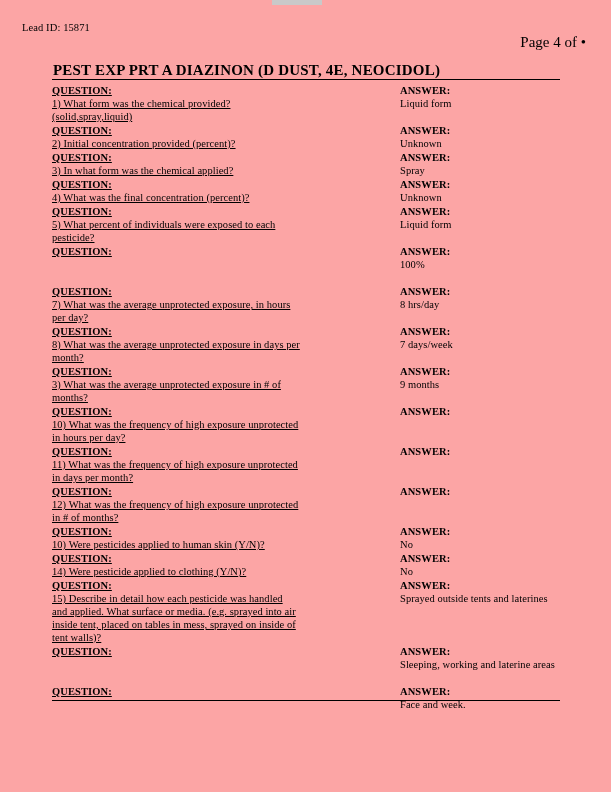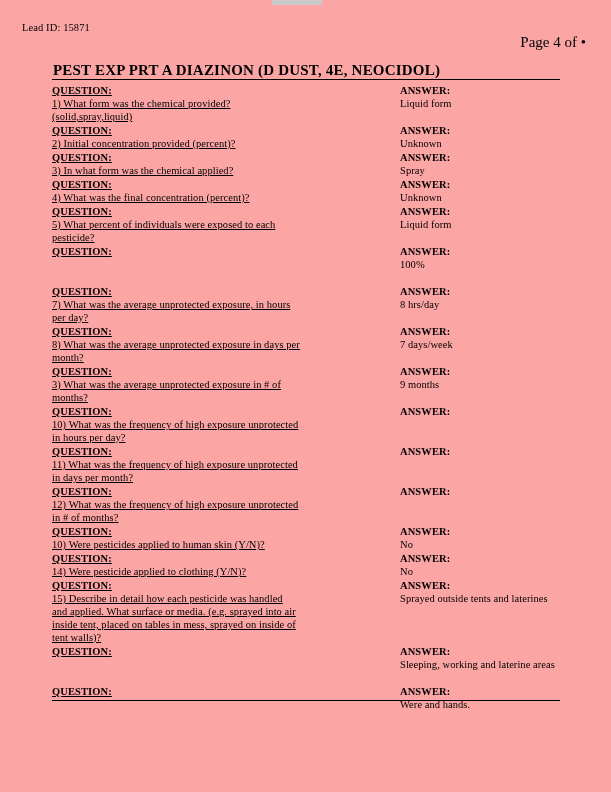--- a/index.html
+++ b/index.html
@@ -295,18 +295,18 @@
           <div class="lbl">ANSWER:</div>
           <div class="ans">Sleeping, working and laterine areas</div>
         </div>
       </div>
       <div class="qa-row" style="position: absolute; left: 0px; top: 601px;">
         <div class="qa-left">
           <div class="lbl">QUESTION:</div>
         </div>
         <div class="qa-right">
           <div class="lbl">ANSWER:</div>
-          <div class="ans">Were and hands.</div>
+          <div class="ans">Face and week.</div>
         </div>
       </div>
     </div>
 
 </div>
 
 </body></html>

